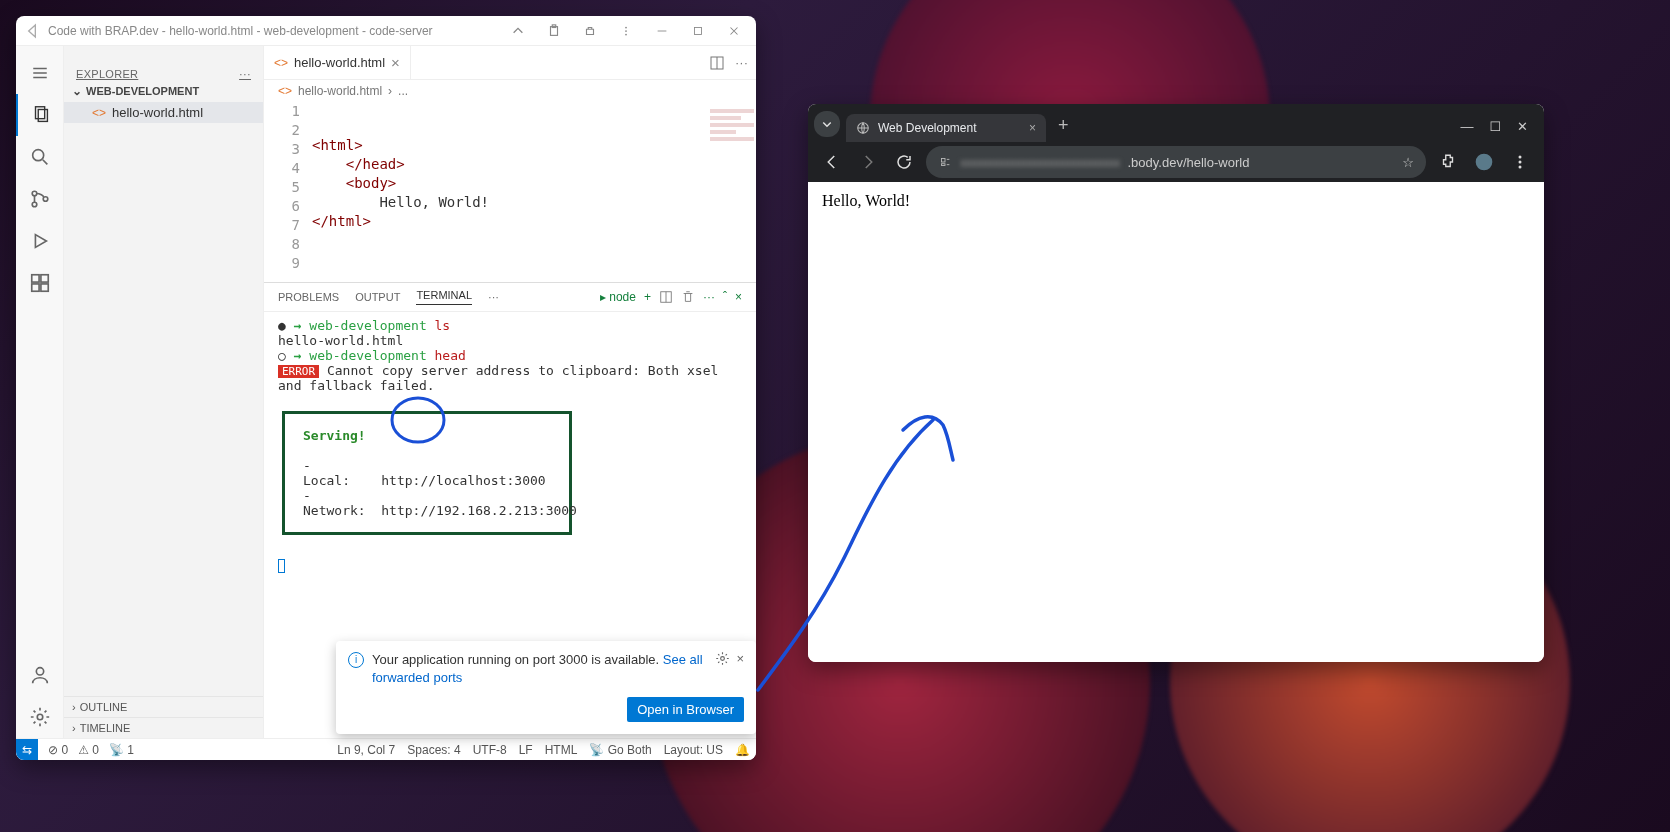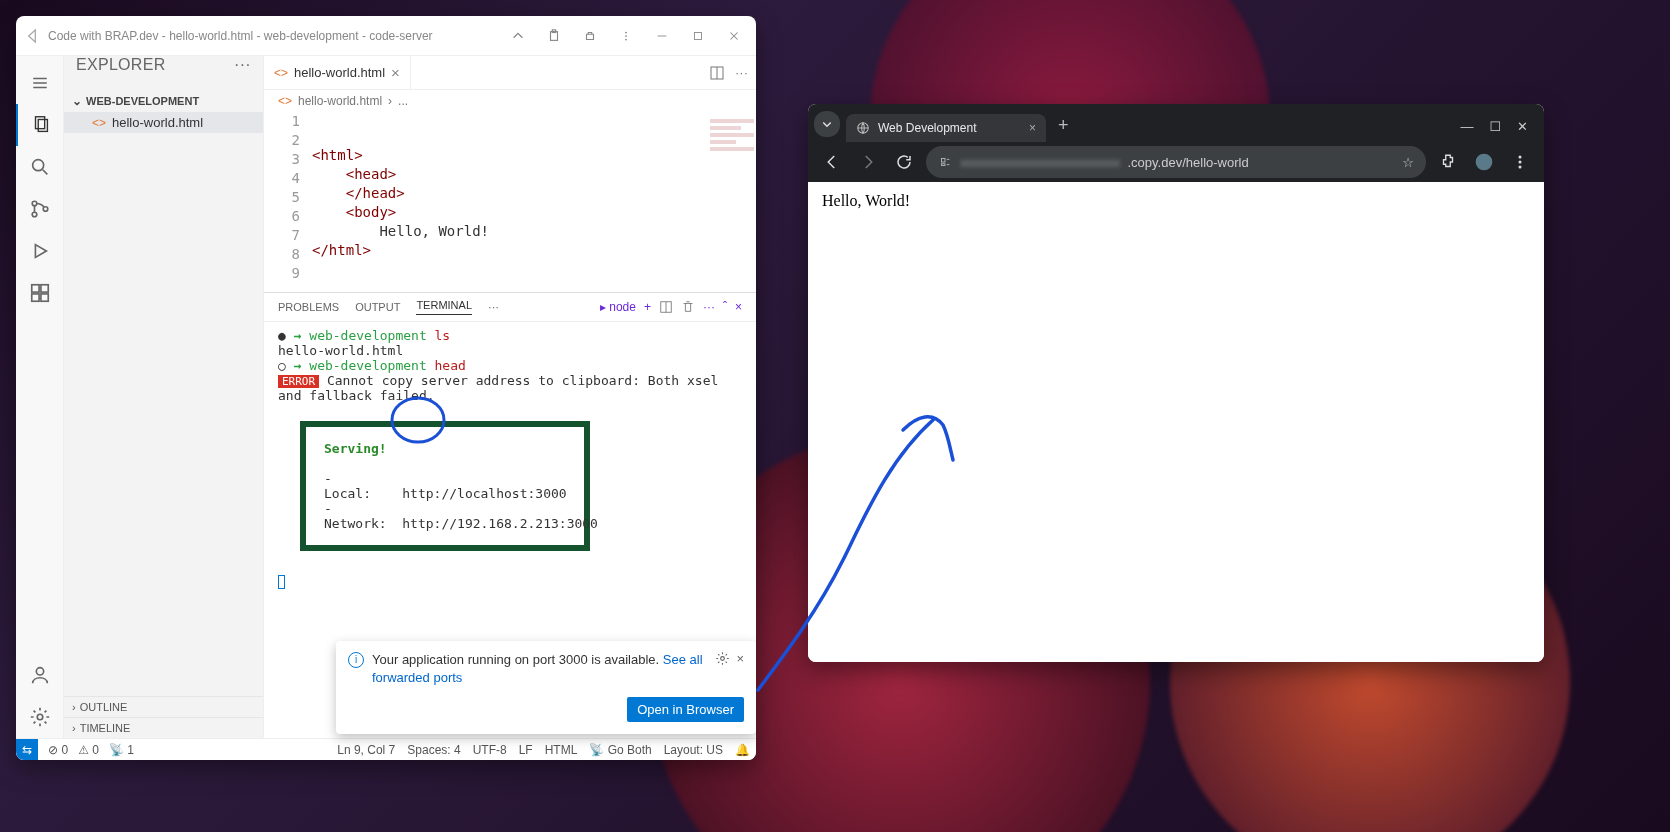--- a/index.html
+++ b/index.html
@@ -16,39 +16,39 @@
 .blob2 { width: 500px; height: 500px; background: radial-gradient(circle, #a0253f, #2a0a1a); bottom: -100px; left: 650px; }
 .blob3 { width: 400px; height: 400px; background: radial-gradient(circle, #c14a2e, #3a0e2a); bottom: -50px; right: 100px; }
 
 
 .vscode {
   position: absolute; top: 16px; left: 16px; width: 740px; height: 744px;
   background: #fff; border-radius: 8px; box-shadow: 0 8px 24px rgba(0,0,0,.4);
   display: flex; flex-direction: column; overflow: hidden;
 }
 .vs-titlebar {
-  height: 40px; display: flex; align-items: center; padding: 0 8px;
+  height: 30px; display: flex; align-items: center; padding: 0 8px;
   color: #888; gap: 8px; border-bottom: 1px solid #eee;
 }
 .vs-titlebar .app-icon { width: 16px; height: 16px; opacity: .7; }
 .vs-titlebar .title { flex: 1; font-size: 12px; }
 .vs-titlebar .tctl { width: 28px; height: 28px; display: flex; align-items: center; justify-content: center; color: #888; }
 .vs-titlebar .tctl svg { width: 14px; height: 14px; }
 
 .vs-body { display: flex; flex: 1; min-height: 0; }
 .activity-bar {
   width: 48px; background: #f8f8f8; display: flex; flex-direction: column; align-items: center;
   padding-top: 6px; border-right: 1px solid #eee;
 }
 .activity-bar .aitem { width: 48px; height: 42px; display: flex; align-items: center; justify-content: center; color: #666; }
 .activity-bar .aitem.active { color: #333; border-left: 2px solid #0078d4; }
 .activity-bar .spacer { flex: 1; }
 
 .sidebar { width: 200px; background: #f3f3f3; border-right: 1px solid #eee; display: flex; flex-direction: column; }
-.sidebar-head { height: 34px; display: flex; align-items: flex-start; padding: 0 12px; font-size: 16px; color: #666; letter-spacing: .3px; }
+.sidebar-head { height: 34px; display: flex; align-items: flex-end; padding: 0 12px; font-size: 11px; color: #666; letter-spacing: .3px; text-decoration: underline; }
 .sidebar-head .dots { margin-left: auto; }
 .folder-head { padding: 4px 8px; font-size: 11px; font-weight: 700; color: #444; display: flex; align-items: center; gap: 4px; }
 .folder-head::before { content: "⌄"; font-size: 12px; }
 .file-item { padding: 3px 8px 3px 28px; font-size: 13px; color: #333; background: #e4e6ea; display: flex; align-items: center; gap: 6px; }
 .file-item .ficon { color: #e37933; font-size: 12px; }
 .sidebar .bottom { margin-top: auto; }
 .sect { padding: 4px 8px; font-size: 11px; color: #555; border-top: 1px solid #e5e5e5; display:flex;align-items:center;gap:4px;}
 .sect::before { content: "›"; }
 
 .main { flex: 1; display: flex; flex-direction: column; min-width: 0; }
@@ -66,27 +66,27 @@
 .gutter div, .code div { height: 19px; line-height: 19px; white-space: pre; }
 .code { flex: 1; margin-top: 34px; }
 .tag { color: #800000; }
 .minimap { position:absolute; right:2px; top:4px; width:44px; height:60px; opacity:.35; }
 .minimap div{height:4px;margin:3px 0;background:#c88;}
 
 
 .panel { flex: 1; border-top: 1px solid #ddd; display: flex; flex-direction: column; min-height: 0; }
 .panel-tabs { display: flex; gap: 16px; padding: 6px 14px; font-size: 11px; color: #666; align-items: center; border-bottom: 1px solid #eee; }
 .panel-tabs .ptab.active { color: #333; border-bottom: 1px solid #333; padding-bottom: 3px; }
-.panel-tabs .pright { margin-left: auto; display:flex; gap:8px; color:#6d28d9; align-items:center; font-size:12px;justify-content:flex-end;}
+.panel-tabs .pright { margin-left: auto; display:flex; gap:8px; color:#15803d; align-items:center; font-size:12px;justify-content:flex-end;}
 .term { flex: 1; padding: 6px 14px; font-family: Consolas, monospace; font-size: 13px; color: #333; overflow: hidden; }
 .prompt { color: #2aa043; }
 .arrow { color: #2aa043; font-weight: bold; }
 .cmd { color: #b91c1c; }
 .errbadge { background: #d93025; color: #fff; padding: 0 4px; font-size: 11px; }
-.serve-box { border: 6px solid #14532d; padding: 14px 18px; margin: 18px 22px; width: 290px; }
+.serve-box { border: 3px solid #14532d; padding: 14px 18px; margin: 18px 4px; width: 290px; }
 .serve-box .head { color: #2a8a2a; font-weight: bold; }
 .cursor { display:inline-block;width:7px;height:14px;border:1px solid #0078d4;margin:6px 0 0 0;}
 
 
 .toast {
   position: absolute; bottom: 26px; left: 320px; width: 420px;
   background: #fff; border-radius: 4px; box-shadow: 0 4px 12px rgba(0,0,0,.25);
   padding: 10px 12px 12px; font-size: 13px; color: #333;
 }
 .toast .row1 { display: flex; gap: 8px; align-items: flex-start; }
@@ -293,21 +293,20 @@
             <div>3</div>
             <div>4</div>
             <div>5</div>
             <div>6</div>
             <div>7</div>
             <div>8</div>
             <div>9</div>
         </div>
         <div class="code" id="code-block">
             <div><span class="tag">&lt;html&gt;</span></div>
-            <div>    <span class="tag">&lt;head&gt;</span></div>
             <div>    <span class="tag">&lt;/head&gt;</span></div>
             <div>    <span class="tag">&lt;body&gt;</span></div>
             <div>        Hello, World!</div>
             <div><span class="tag">&lt;/html&gt;</span></div>
             <div>&nbsp;</div>
           </div>
         <div class="minimap">
             <div></div>
             <div style="width:70%"></div>
             <div></div>
@@ -438,21 +437,21 @@
         </span>
       <div class="omnibox">
         <span>
             <svg width="14" height="14" viewBox="0 0 16 16" stroke="#bbb" fill="none">
               <rect x="4" y="4" width="4" height="4"></rect>
               <rect x="4" y="10" width="4" height="2"></rect>
               <path d="M10 5h3M10 11h3"></path>
             </svg>
           </span>
         <span class="urldim">xxxxxxxxxxxxxxxxxxxxxxxxxxxxx</span>
-          <span>.copy.dev/hello-world</span>
+          <span>.body.dev/hello-world</span>
         <span class="star">☆</span>
       </div>
       <span class="navbtn">
           <svg width="18" height="18" viewBox="0 0 24 24" stroke="#ddd" fill="none" stroke-width="1.8">
             <path d="M9 3h6v3h3v6h-3v6H9v-3H6V9h3z"></path>
           </svg>
         </span>
       <span class="navbtn">
           <svg width="20" height="20" viewBox="0 0 24 24">
             <circle cx="12" cy="12" r="10" fill="#5a7a8a"></circle>

